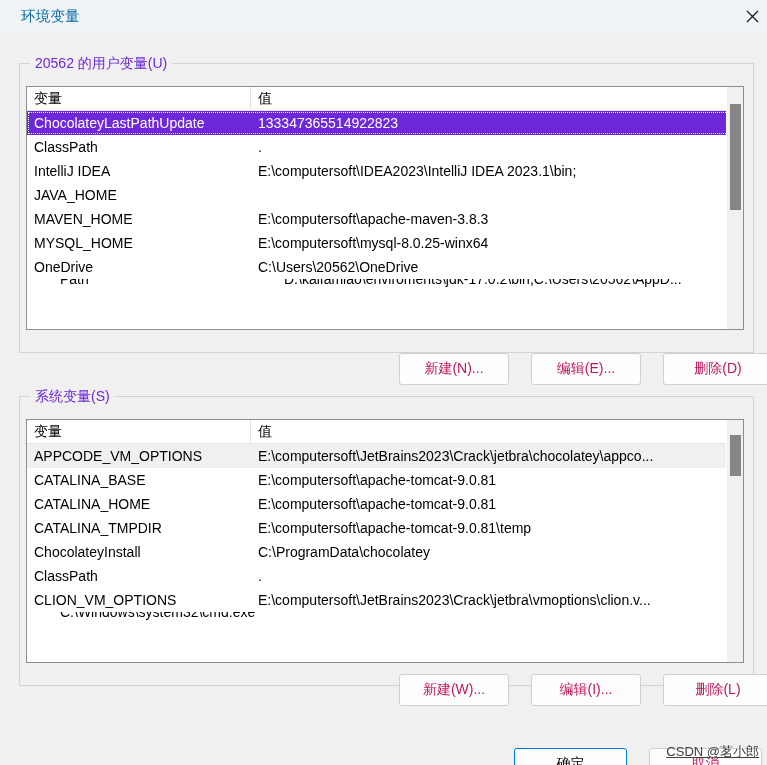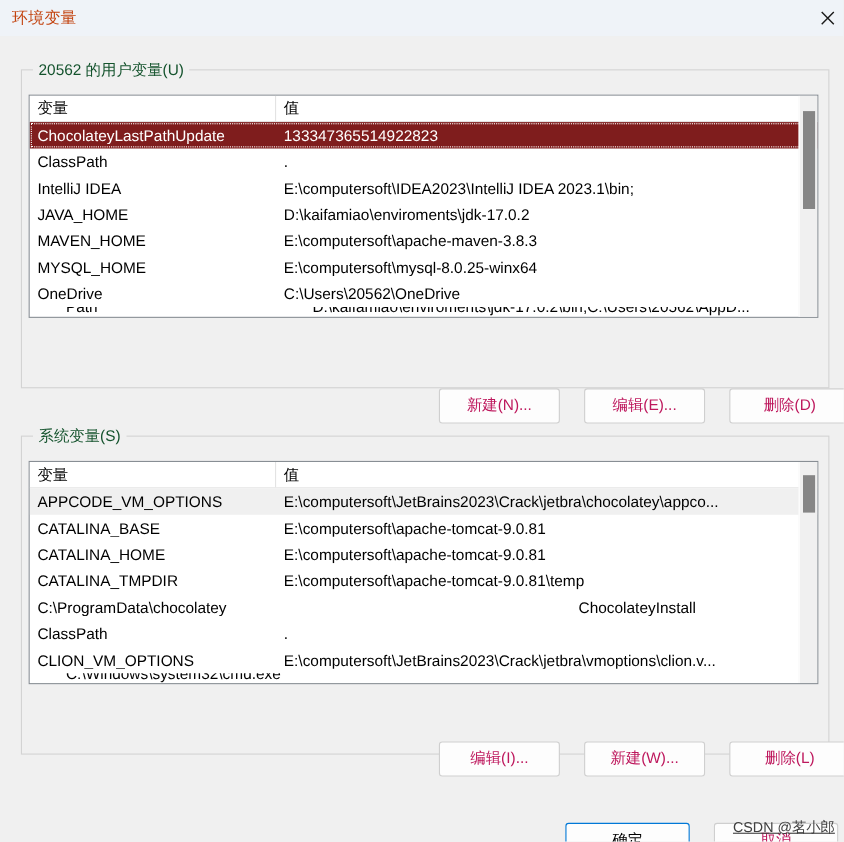--- a/index.html
+++ b/index.html
@@ -20,22 +20,22 @@
   
   .titlebar {
     height: 33px;
     background: #eff3f8;
     display: flex;
     align-items: center;
     position: relative;
   }
   .titlebar-text {
     font-size: 14.5px;
-    color: #c2410c;
-    margin-left: 11px;
+    color: #0369a1;
+    margin-left: 21px;
     letter-spacing: .2px;
   }
   .close-btn {
     position: absolute;
     right: 0px;
     top: 0px;
     width: 30px;
     height: 33px;
     display: flex;
     align-items: center;
@@ -60,31 +60,31 @@
   .group-user   { left: 19px; top: 30px;  width: 735px; height: 290px; }
   .group-system { left: 19px; top: 363px; width: 735px; height: 290px; }
 
   .group-label {
     position: absolute;
     top: -9px;
     left: 10px;
     background: #f0f0f0;
     padding: 0 5px;
     font-size: 14px;
-    color: #14532d;
+    color: #6d28d9;
     white-space: nowrap;
   }
 
   
   .listview {
     position: absolute;
     left: 6px;
     top: 22px;
     width: 718px;
-    height: 203px;
+    height: 244px;
     border: 1px solid #888e94;
     background: #ffffff;
     box-sizing: border-box;
     overflow: hidden;
   }
   .lv-header {
     display: flex;
     height: 24px;
     background: #ffffff;
     border-bottom: 1px solid #e3e3e3;
@@ -117,21 +117,21 @@
     padding-left: 7px;
     box-sizing: border-box;
     overflow: hidden;
     white-space: nowrap;
     text-overflow: clip;
   }
   .lv-row .cell.col-name { width: 224px; flex: 0 0 224px; }
   .lv-row .cell.col-val  { flex: 1 1 auto; }
 
   .lv-row.selected {
-    background: #7f1d1d;
+    background: #6d28d9;
     color: #ffffff;
     outline: 1px dotted #ffffff;
     outline-offset: -2px;
   }
   .lv-row.softsel {
     background: #f0f0f0;
   }
   .lv-row.clipped {
     height: 10px;
     align-items: flex-start;
@@ -252,21 +252,20 @@
           <div class="lv-row">
             <div class="cell col-name">ClassPath</div>
             <div class="cell col-val">.</div>
           </div>
           <div class="lv-row">
             <div class="cell col-name">IntelliJ IDEA</div>
             <div class="cell col-val">E:\computersoft\IDEA2023\IntelliJ IDEA 2023.1\bin;</div>
           </div>
           <div class="lv-row">
             <div class="cell col-name">JAVA_HOME</div>
-            <div class="cell col-val">D:\kaifamiao\enviroments\jdk-17.0.2</div>
           </div>
           <div class="lv-row">
             <div class="cell col-name">MAVEN_HOME</div>
             <div class="cell col-val">E:\computersoft\apache-maven-3.8.3</div>
           </div>
           <div class="lv-row">
             <div class="cell col-name">MYSQL_HOME</div>
             <div class="cell col-val">E:\computersoft\mysql-8.0.25-winx64</div>
           </div>
           <div class="lv-row">
@@ -309,44 +308,44 @@
           </div>
           <div class="lv-row">
             <div class="cell col-name">CATALINA_HOME</div>
             <div class="cell col-val">E:\computersoft\apache-tomcat-9.0.81</div>
           </div>
           <div class="lv-row">
             <div class="cell col-name">CATALINA_TMPDIR</div>
             <div class="cell col-val">E:\computersoft\apache-tomcat-9.0.81\temp</div>
           </div>
           <div class="lv-row">
+            <div class="cell col-name">ChocolateyInstall</div>
             <div class="cell col-val">C:\ProgramData\chocolatey</div>
-            <div class="cell col-name">ChocolateyInstall</div>
           </div>
           <div class="lv-row">
             <div class="cell col-name">ClassPath</div>
             <div class="cell col-val">.</div>
           </div>
           <div class="lv-row">
             <div class="cell col-name">CLION_VM_OPTIONS</div>
             <div class="cell col-val">E:\computersoft\JetBrains2023\Crack\jetbra\vmoptions\clion.v...</div>
           </div>
           <div class="lv-row clipped">
             <div class="cell col-val">C:\Windows\system32\cmd.exe</div>
           </div>
         </div>
       <div class="scrollbar">
         <div class="sb-thumb" id="system-thumb" style="top: 6%; height: 17%;"></div>
       </div>
     </div>
   </div>
 
   <div class="btnrow btnrow-system" id="system-buttons">
+      <div class="btn">新建(W)...</div>
       <div class="btn">编辑(I)...</div>
-      <div class="btn">新建(W)...</div>
       <div class="btn">删除(L)</div>
     </div>
 
   <div class="btnrow-bottom">
     <div class="btn-ok">确定</div>
     <div class="btn btn-cancel">取消</div>
   </div>
 
   <div class="watermark">CSDN @茗小郎</div>
 

